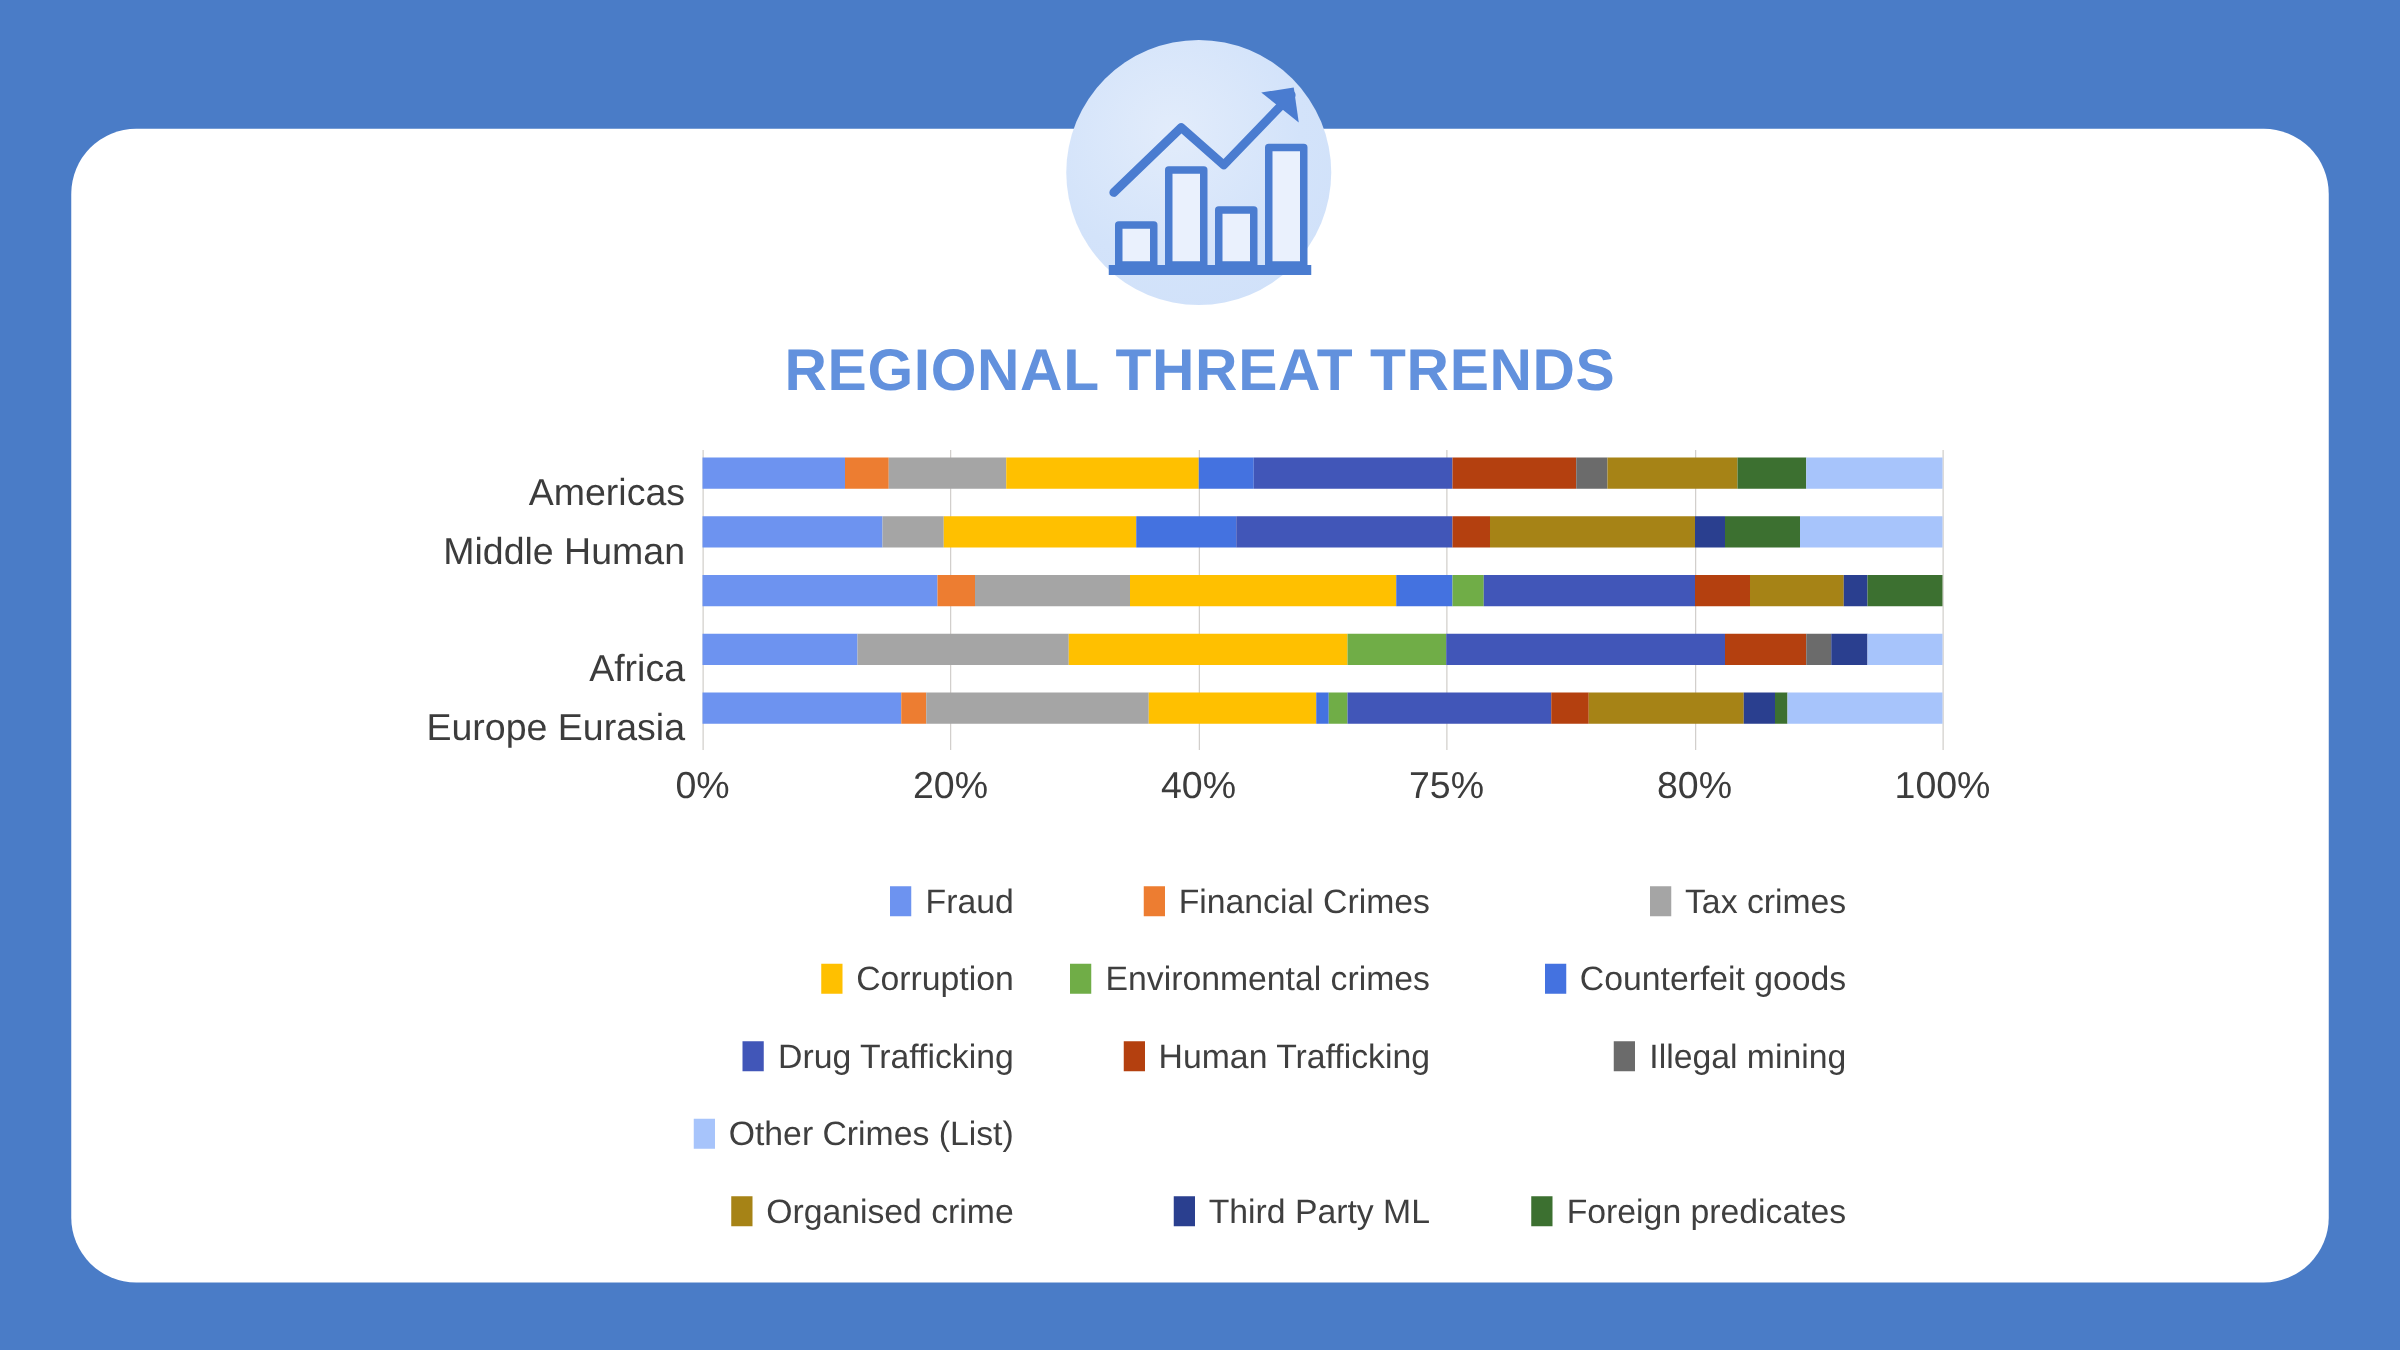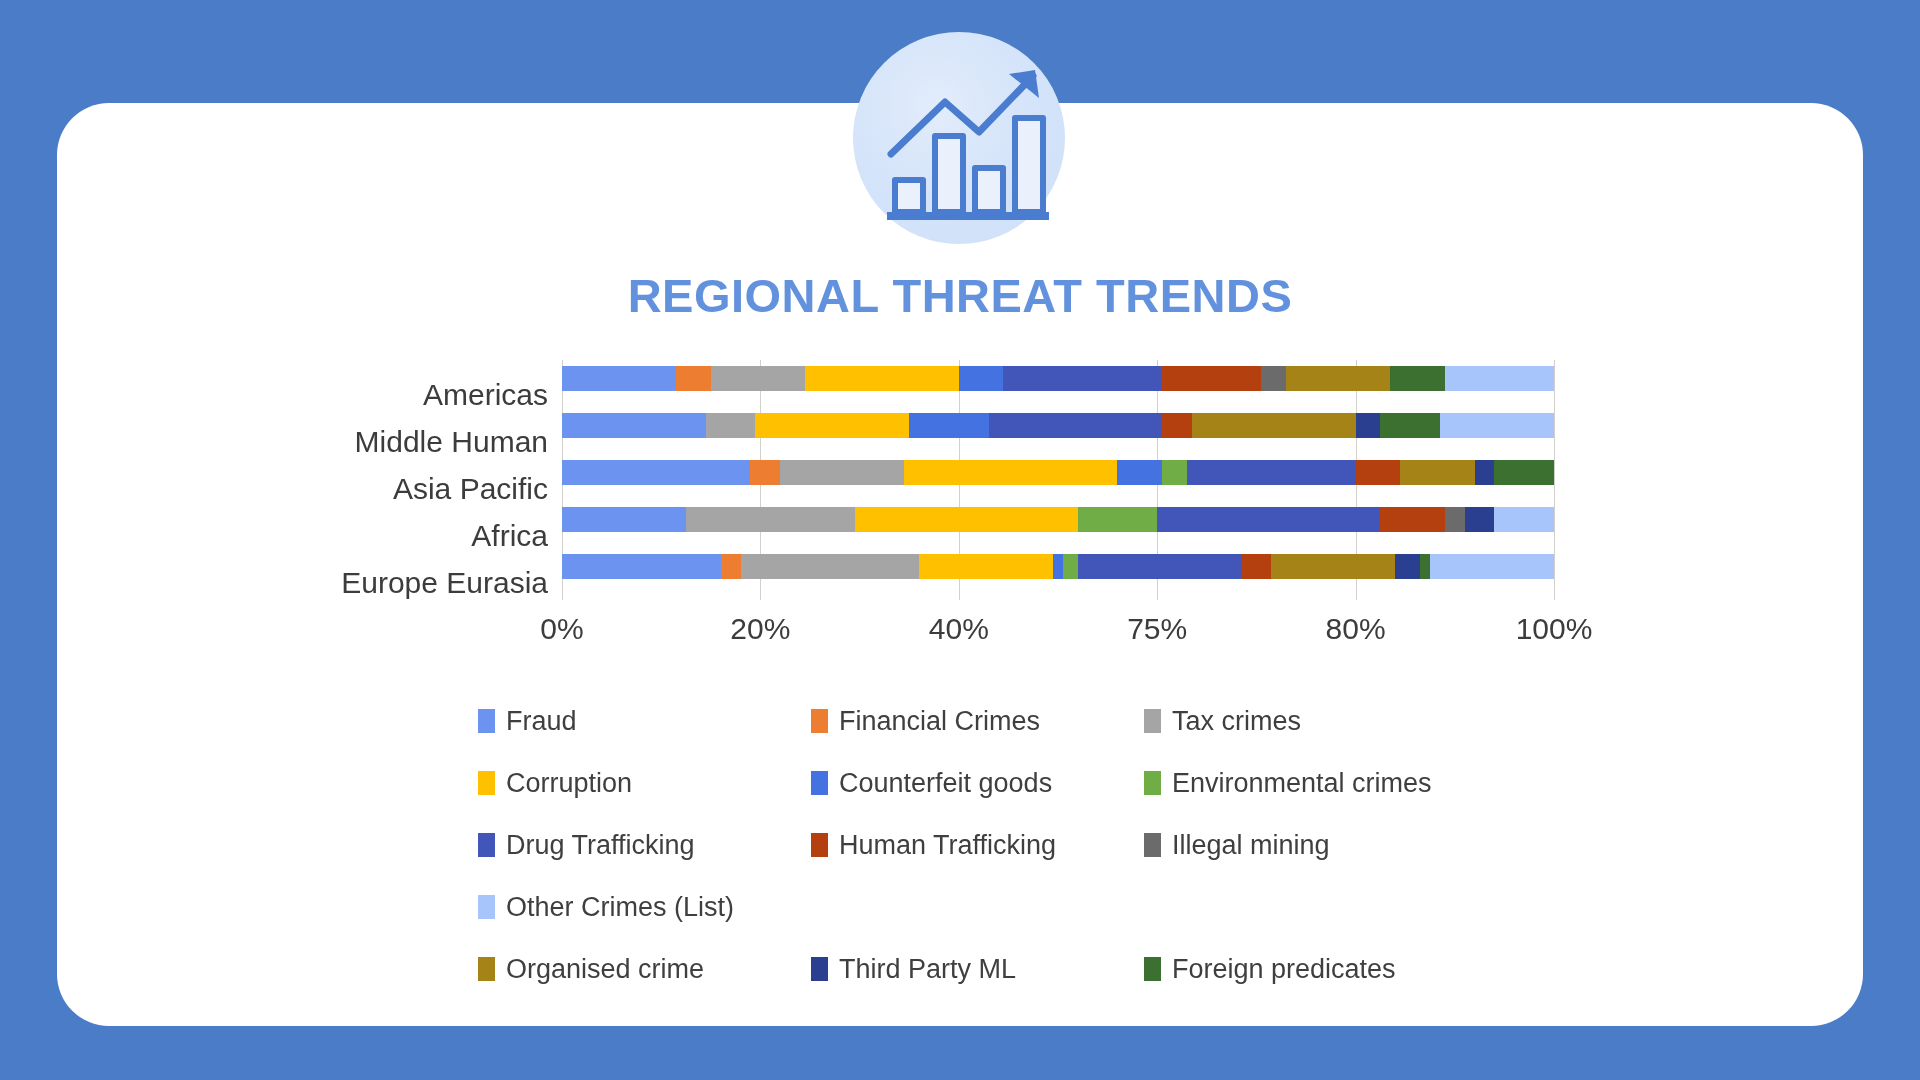--- a/index.html
+++ b/index.html
@@ -101,20 +101,21 @@
     left: 478px; top: 690px;
     width: 1000px;
   }
   .legend-row { display: flex; height: 62px; align-items: center; }
   .legend-item {
     display: flex; align-items: center;
     width: 333px;
     font-size: 27px;
     color: #3f3f3f;
     white-space: nowrap;
+    justify-content: flex-end;
   }
   .swatch {
     width: 17px; height: 24px;
     margin-right: 11px;
     flex: 0 0 auto;
   }
 </style>
 </head>
 <body>
 
@@ -135,21 +136,20 @@
       <polygon points="182,38 186,66 156,42" fill="#4a7cd0"></polygon>
     </svg>
   </div>
 
   <div id="title">REGIONAL THREAT TRENDS</div>
 
   <div id="chart">
     <div id="cat-labels">
         <div class="cat-label" style="top: 2px;">Americas</div>
         <div class="cat-label" style="top: 49px;">Middle Human</div>
-        <div class="cat-label" style="top: 96px;">Asia Pacific</div>
         <div class="cat-label" style="top: 143px;">Africa</div>
         <div class="cat-label" style="top: 190px;">Europe Eurasia</div>
       </div>
     <div id="plot">
         <div class="gridline" style="left: 0px;"></div>
         <div class="gridline" style="left: 198.4px;"></div>
         <div class="gridline" style="left: 396.8px;"></div>
         <div class="gridline" style="left: 595.2px;"></div>
         <div class="gridline" style="left: 793.6px;"></div>
         <div class="gridline" style="left: 992px;"></div>
@@ -241,27 +241,27 @@
           <span class="swatch" style="background: rgb(165, 165, 165);"></span>
           <span>Tax crimes</span>
         </div>
       </div>
       <div class="legend-row">
         <div class="legend-item">
           <span class="swatch" style="background: rgb(255, 192, 0);"></span>
           <span>Corruption</span>
         </div>
         <div class="legend-item">
+          <span class="swatch" style="background: rgb(112, 173, 71);"></span>
+          <span>Environmental crimes</span>
+        </div>
+        <div class="legend-item">
           <span class="swatch" style="background: rgb(68, 114, 224);"></span>
           <span>Counterfeit goods</span>
         </div>
-        <div class="legend-item">
-          <span class="swatch" style="background: rgb(112, 173, 71);"></span>
-          <span>Environmental crimes</span>
-        </div>
       </div>
       <div class="legend-row">
         <div class="legend-item">
           <span class="swatch" style="background: rgb(65, 86, 184);"></span>
           <span>Drug Trafficking</span>
         </div>
         <div class="legend-item">
           <span class="swatch" style="background: rgb(180, 64, 15);"></span>
           <span>Human Trafficking</span>
         </div>

